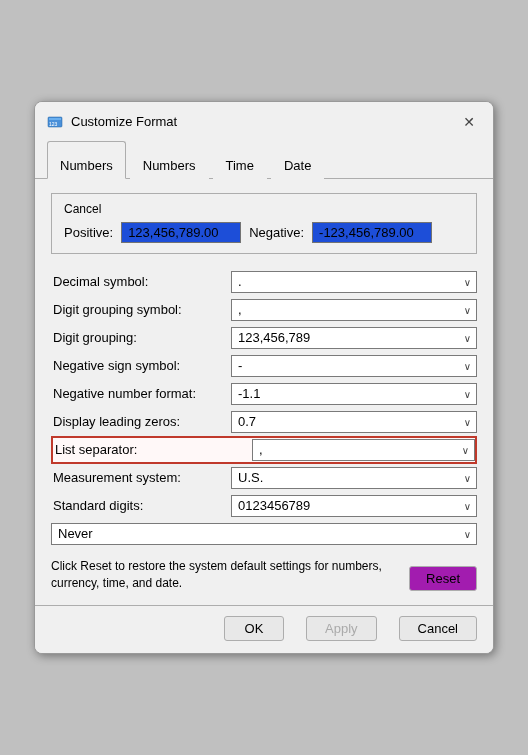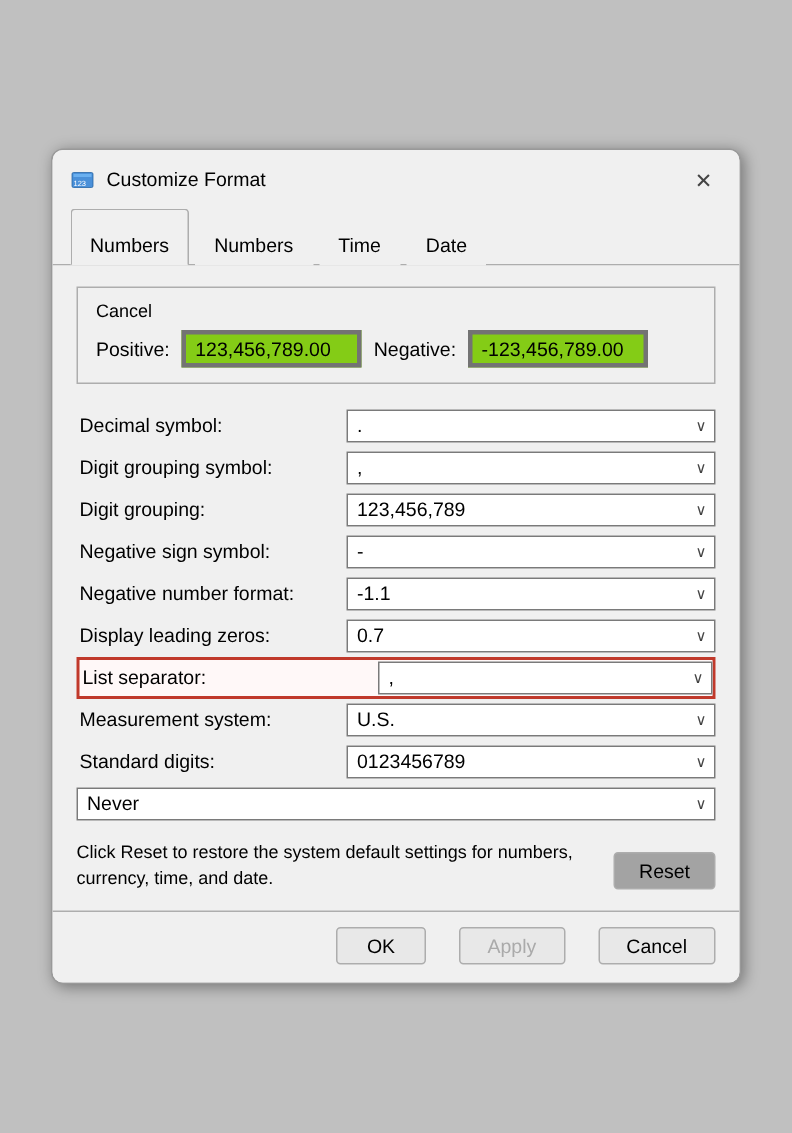--- a/index.html
+++ b/index.html
@@ -103,22 +103,22 @@
       display: flex;
       align-items: center;
       gap: 8px;
     }
     .example-field-label {
       font-size: 13px;
       color: #000;
       white-space: nowrap;
     }
     .example-value-box {
-      border: 3px solid #737373;
-      background: #84cc16;
+      border: 1px solid #737373;
+      background: #1d4ed8;
       padding: 2px 6px;
       font-size: 13px;
       min-width: 120px;
       color: #000;
     }
     .settings-row {
       display: flex;
       align-items: center;
       padding: 3px 0;
       min-height: 26px;
@@ -184,21 +184,21 @@
     .reset-text {
       font-size: 12px;
       color: #000;
       flex: 1;
       line-height: 1.4;
     }
     .reset-btn {
       padding: 4px 16px;
       font-size: 13px;
       border: 1px solid #adadad;
-      background: #a3a3a3;
+      background: #a21caf;
       cursor: pointer;
       border-radius: 3px;
       white-space: nowrap;
     }
 
     .bottom-bar {
       display: flex;
       justify-content: flex-end;
       gap: 22px;
       padding: 10px 16px 12px 16px;

